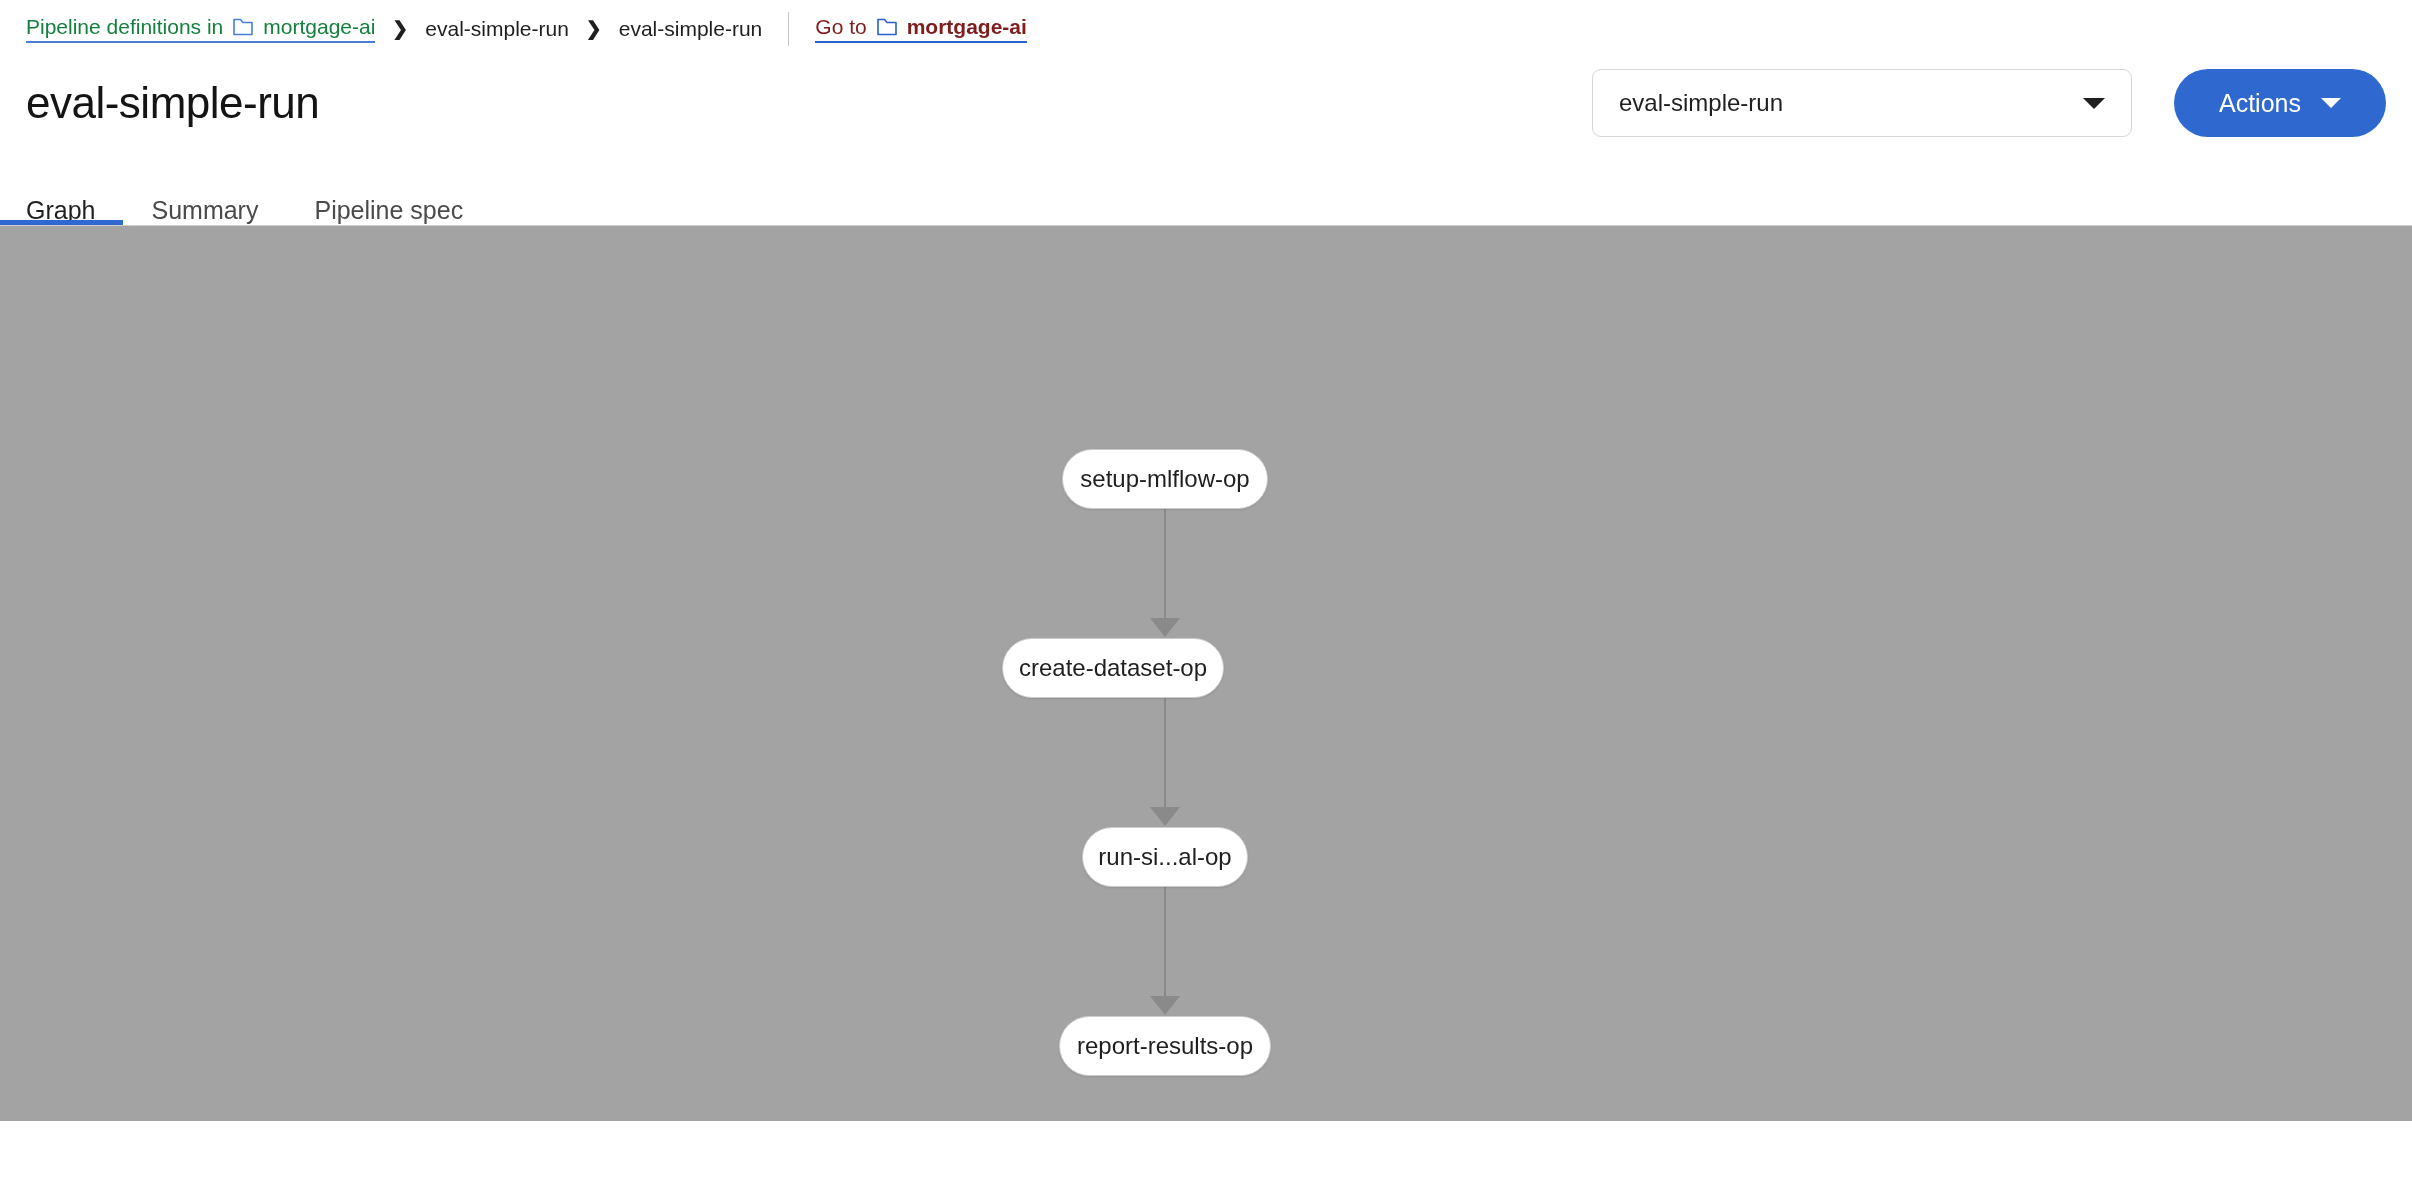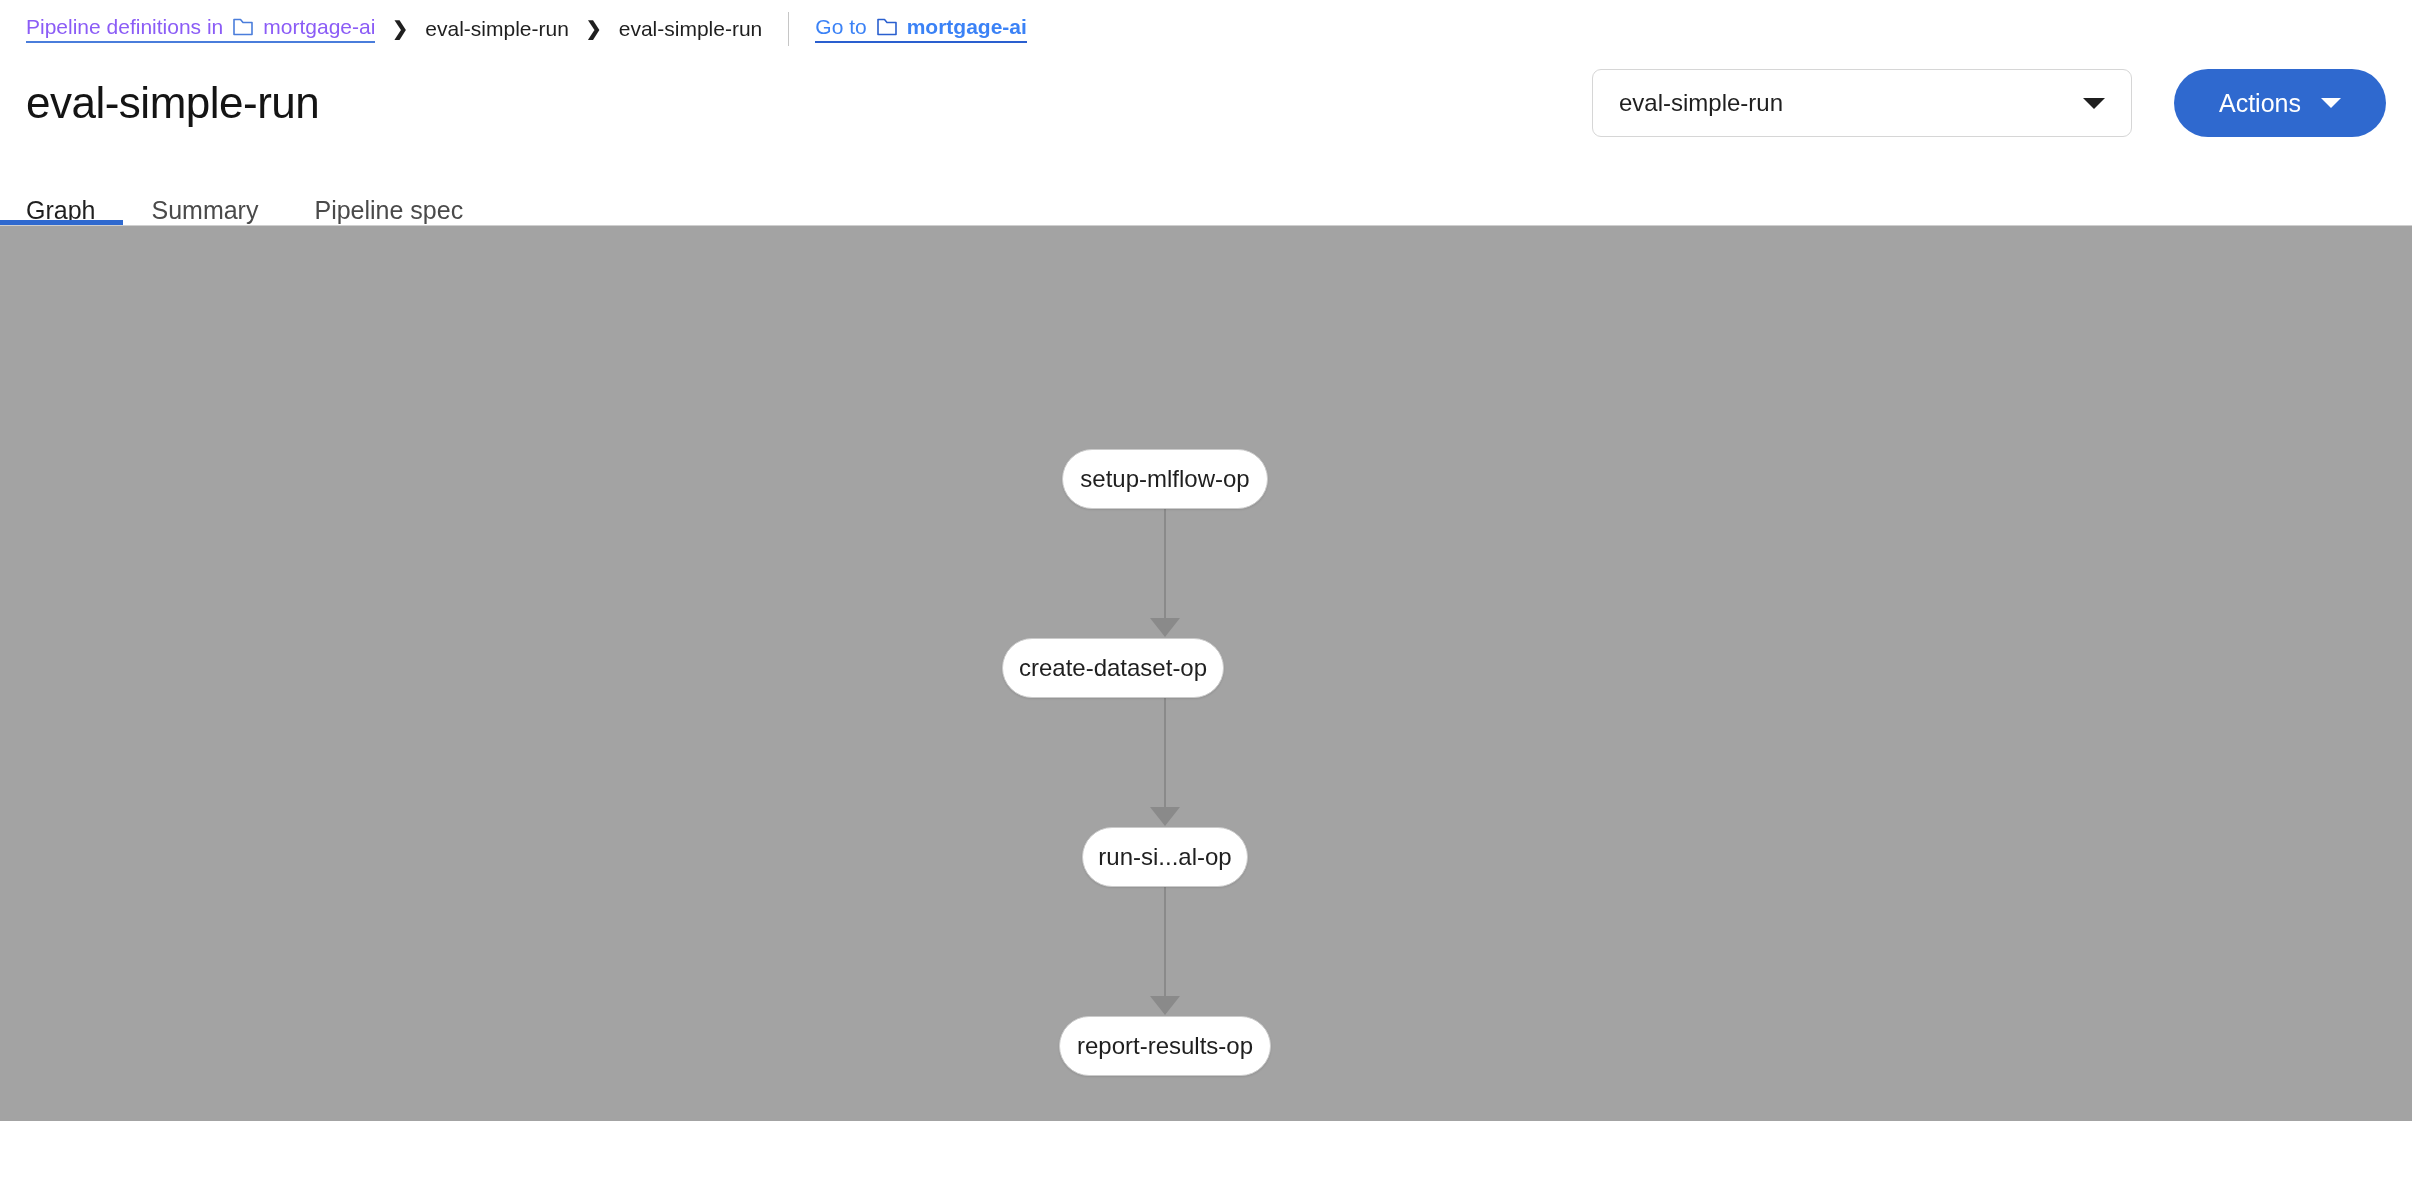--- a/index.html
+++ b/index.html
@@ -17,21 +17,21 @@
     height: 57px;
     display: flex;
     align-items: center;
     padding-left: 26px;
     background: #ffffff;
   }
   .crumb-link {
     display: inline-flex;
     align-items: center;
     gap: 9px;
-    color: #8b5cf6;
+    color: #15803d;
     font-size: 21px;
     text-decoration: none;
     border-bottom: 2px solid #4a7ddb;
     padding-bottom: 2px;
     cursor: pointer;
     white-space: nowrap;
   }
   .crumb-static {
     color: #1f1f1f;
     font-size: 21px;
@@ -47,21 +47,21 @@
   .crumb-divider {
     width: 1px;
     height: 34px;
     background: #c6c6c6;
     margin: 0 26px;
   }
   .crumb-goto {
     display: inline-flex;
     align-items: center;
     gap: 9px;
-    color: #3b82f6;
+    color: #7f1d1d;
     font-size: 21px;
     text-decoration: none;
     border-bottom: 2px solid #2a5fcf;
     padding-bottom: 2px;
     cursor: pointer;
     white-space: nowrap;
   }
   .crumb-goto .goto-name { font-weight: bold; }
   .folder-ico { display:inline-block; width: 22px; height: 20px; flex: none; }
 

